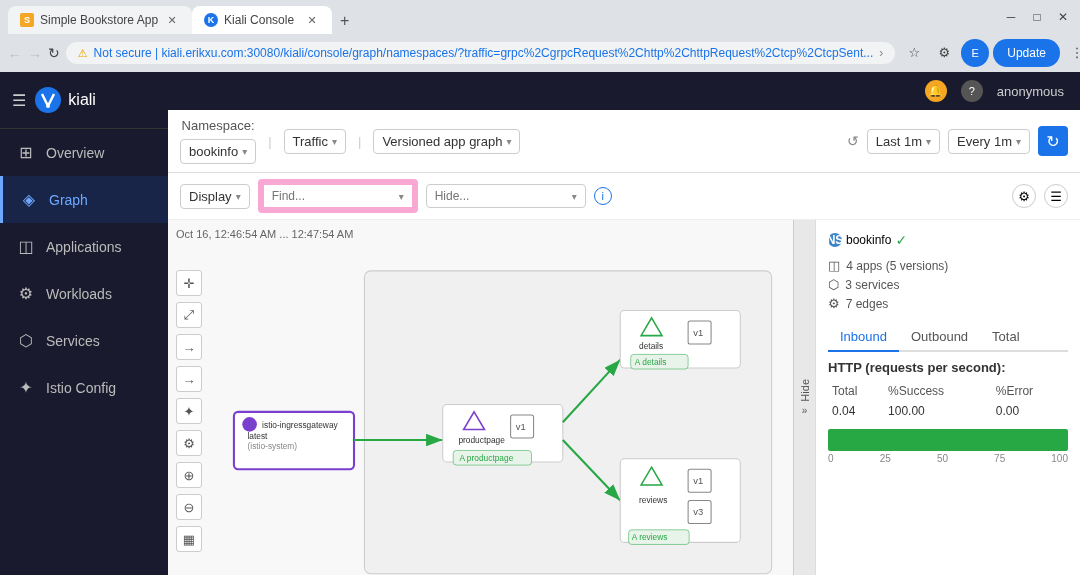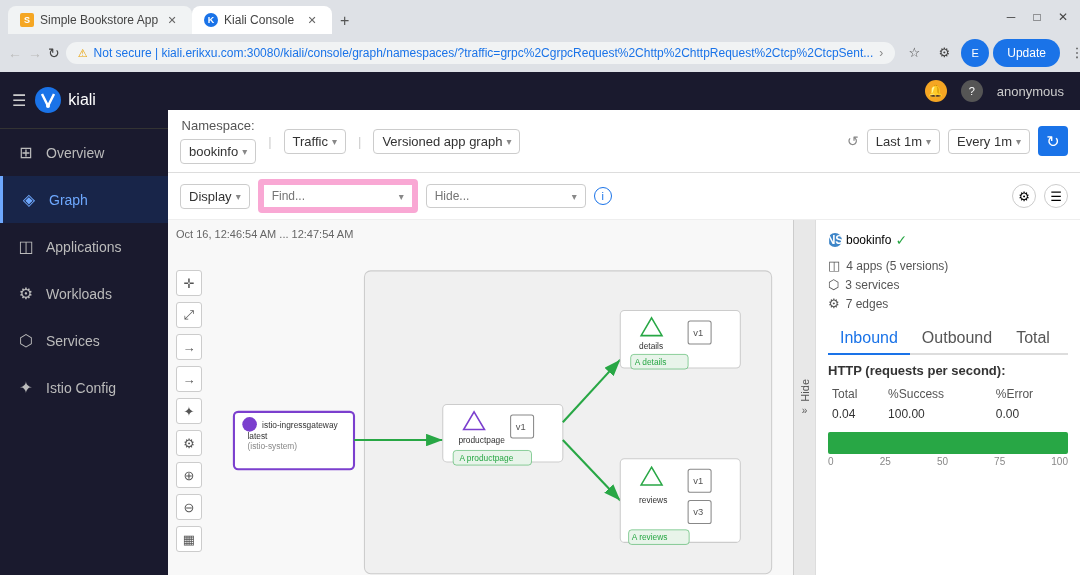--- a/index.html
+++ b/index.html
@@ -82,21 +82,21 @@
 
     .ns-badge { display: inline-flex; align-items: center; gap: 4px; font-size: 12px; }
     .ns-dot { width: 14px; height: 14px; border-radius: 7px; background: #3d85c8; color: white; font-size: 12px; display: flex; align-items: center; justify-content: center; font-weight: bold; }
     .green-check { color: #28a745; font-size: 14px; }
 
     .graph-stats { margin: 8px 0; font-size: 12px; color: #555; }
     .stat-row { display: flex; align-items: center; gap: 6px; padding: 2px 0; }
     .stat-icon { font-size: 13px; color: #555; }
 
     .tab-bar-panel { display: flex; border-bottom: 2px solid #ddd; margin: 10px 0 8px; }
-    .tab-panel-item { padding: 6px 12px; font-size: 16px; cursor: pointer; color: #555; border-bottom: 2px solid transparent; margin-bottom: -2px; }
+    .tab-panel-item { padding: 6px 12px; font-size: 13px; cursor: pointer; color: #555; border-bottom: 2px solid transparent; margin-bottom: -2px; }
     .tab-panel-item.active { color: #1a73e8; border-bottom-color: #1a73e8; }
 
     .section-title { font-size: 13px; font-weight: 600; color: #333; margin: 8px 0 6px; }
     .data-table { width: 100%; font-size: 12px; border-collapse: collapse; }
     .data-table th { text-align: left; color: #555; font-weight: 500; padding: 3px 4px; }
     .data-table td { padding: 3px 4px; color: #333; }
 
     .chart-bar-container { margin-top: 8px; position: relative; height: 30px; }
     .chart-bar { height: 22px; background: #28a745; border-radius: 2px; }
     .chart-labels { display: flex; justify-content: space-between; font-size: 10px; color: #888; margin-top: 2px; }

